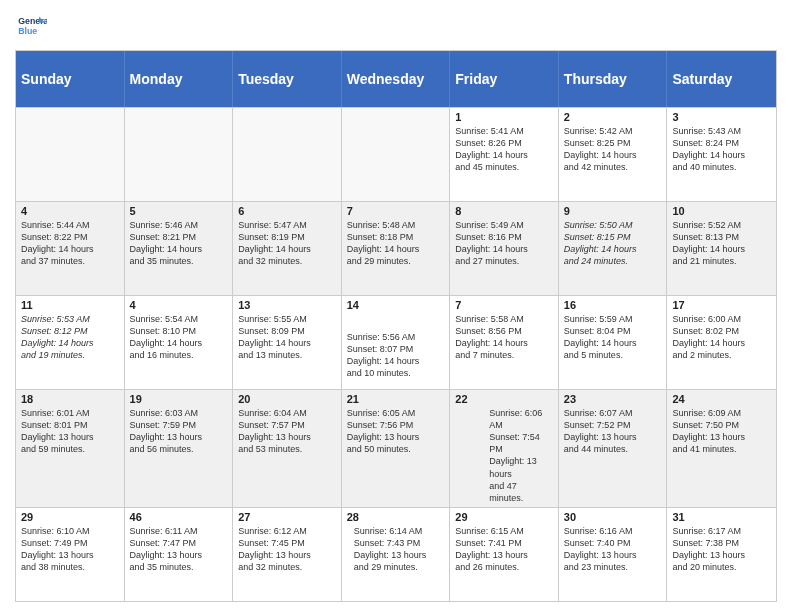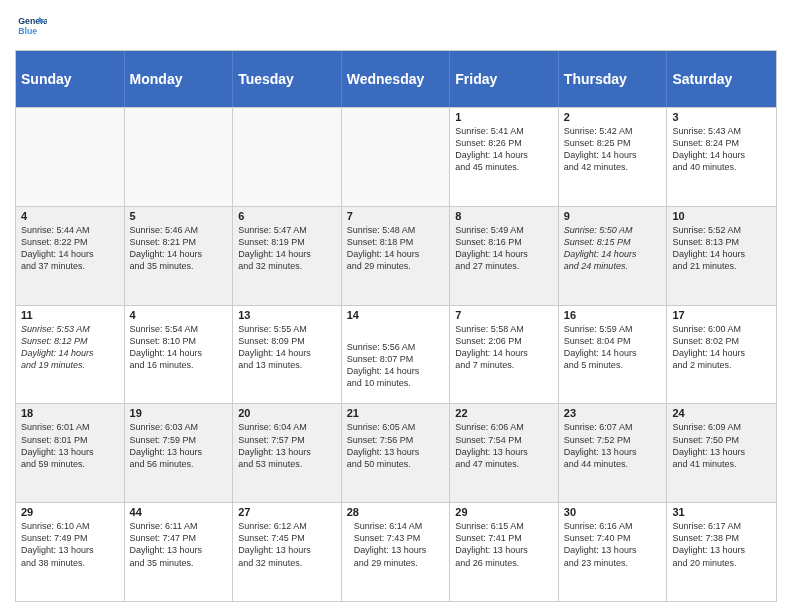--- a/index.html
+++ b/index.html
@@ -232,21 +232,21 @@
           <div class="cal-cell">
             <div class="day-num">14</div>
             <div class="cell-text" style="white-space: pre-line; margin-top: 20px;">Sunrise: 5:56 AM
 Sunset: 8:07 PM
 Daylight: 14 hours
 and 10 minutes.</div>
           </div>
           <div class="cal-cell">
             <div class="day-num">7</div>
             <div class="cell-text" style="white-space: pre-line;">Sunrise: 5:58 AM
-Sunset: 2:06 PM
+Sunset: 8:56 PM
 Daylight: 14 hours
 and 7 minutes.</div>
           </div>
           <div class="cal-cell">
             <div class="day-num">16</div>
             <div class="cell-text" style="white-space: pre-line;">Sunrise: 5:59 AM
 Sunset: 8:04 PM
 Daylight: 14 hours
 and 5 minutes.</div>
           </div>
@@ -282,21 +282,21 @@
           </div>
           <div class="cal-cell shaded">
             <div class="day-num">21</div>
             <div class="cell-text" style="white-space: pre-line;">Sunrise: 6:05 AM
 Sunset: 7:56 PM
 Daylight: 13 hours
 and 50 minutes.</div>
           </div>
           <div class="cal-cell shaded">
             <div class="day-num">22</div>
-            <div class="cell-text" style="white-space: pre-line;">Sunrise: 6:06 AM
+            <div class="cell-text" style="white-space: pre-line; margin-left: 34px;">Sunrise: 6:06 AM
 Sunset: 7:54 PM
 Daylight: 13 hours
 and 47 minutes.</div>
           </div>
           <div class="cal-cell shaded">
             <div class="day-num">23</div>
             <div class="cell-text" style="white-space: pre-line;">Sunrise: 6:07 AM
 Sunset: 7:52 PM
 Daylight: 13 hours
 and 44 minutes.</div>
@@ -311,21 +311,21 @@
         </div>
         <div class="cal-row">
           <div class="cal-cell">
             <div class="day-num">29</div>
             <div class="cell-text" style="white-space: pre-line;">Sunrise: 6:10 AM
 Sunset: 7:49 PM
 Daylight: 13 hours
 and 38 minutes.</div>
           </div>
           <div class="cal-cell">
-            <div class="day-num">44</div>
+            <div class="day-num">46</div>
             <div class="cell-text" style="white-space: pre-line;">Sunrise: 6:11 AM
 Sunset: 7:47 PM
 Daylight: 13 hours
 and 35 minutes.</div>
           </div>
           <div class="cal-cell">
             <div class="day-num">27</div>
             <div class="cell-text" style="white-space: pre-line;">Sunrise: 6:12 AM
 Sunset: 7:45 PM
 Daylight: 13 hours

